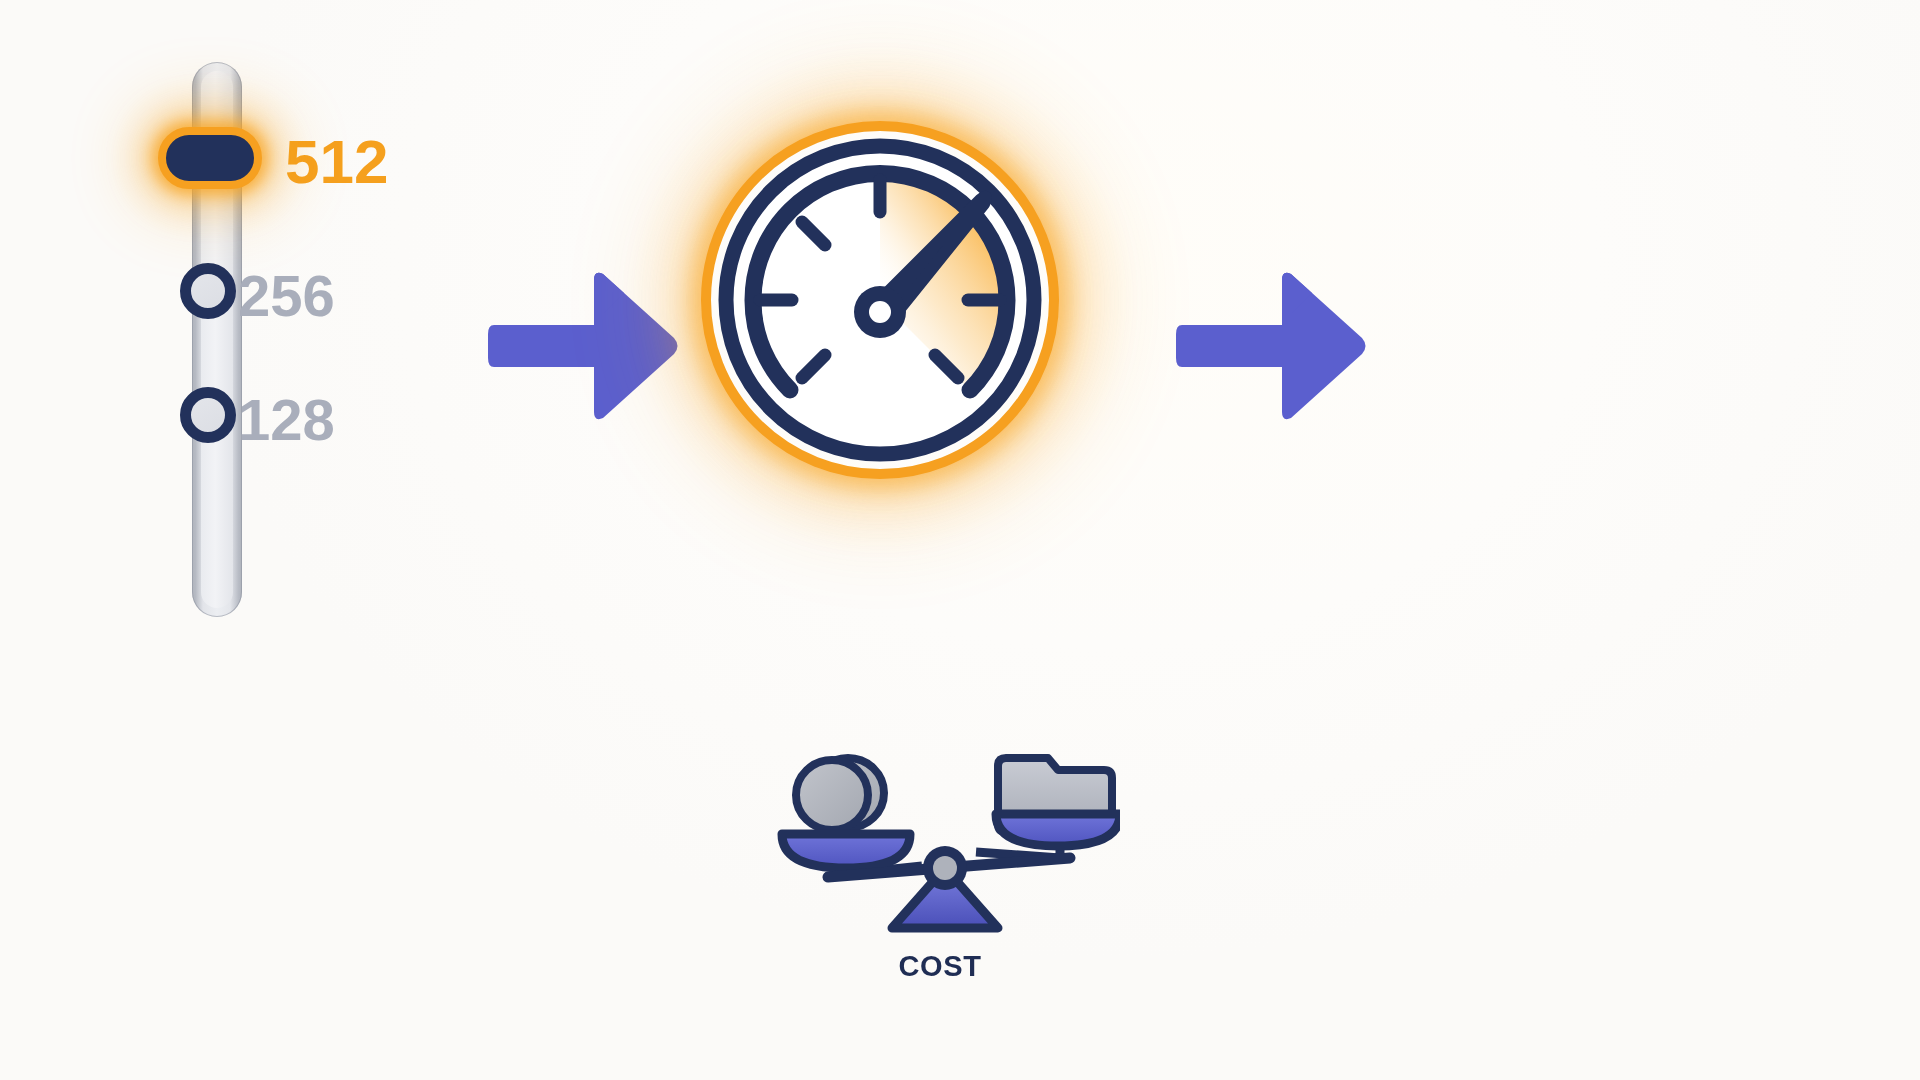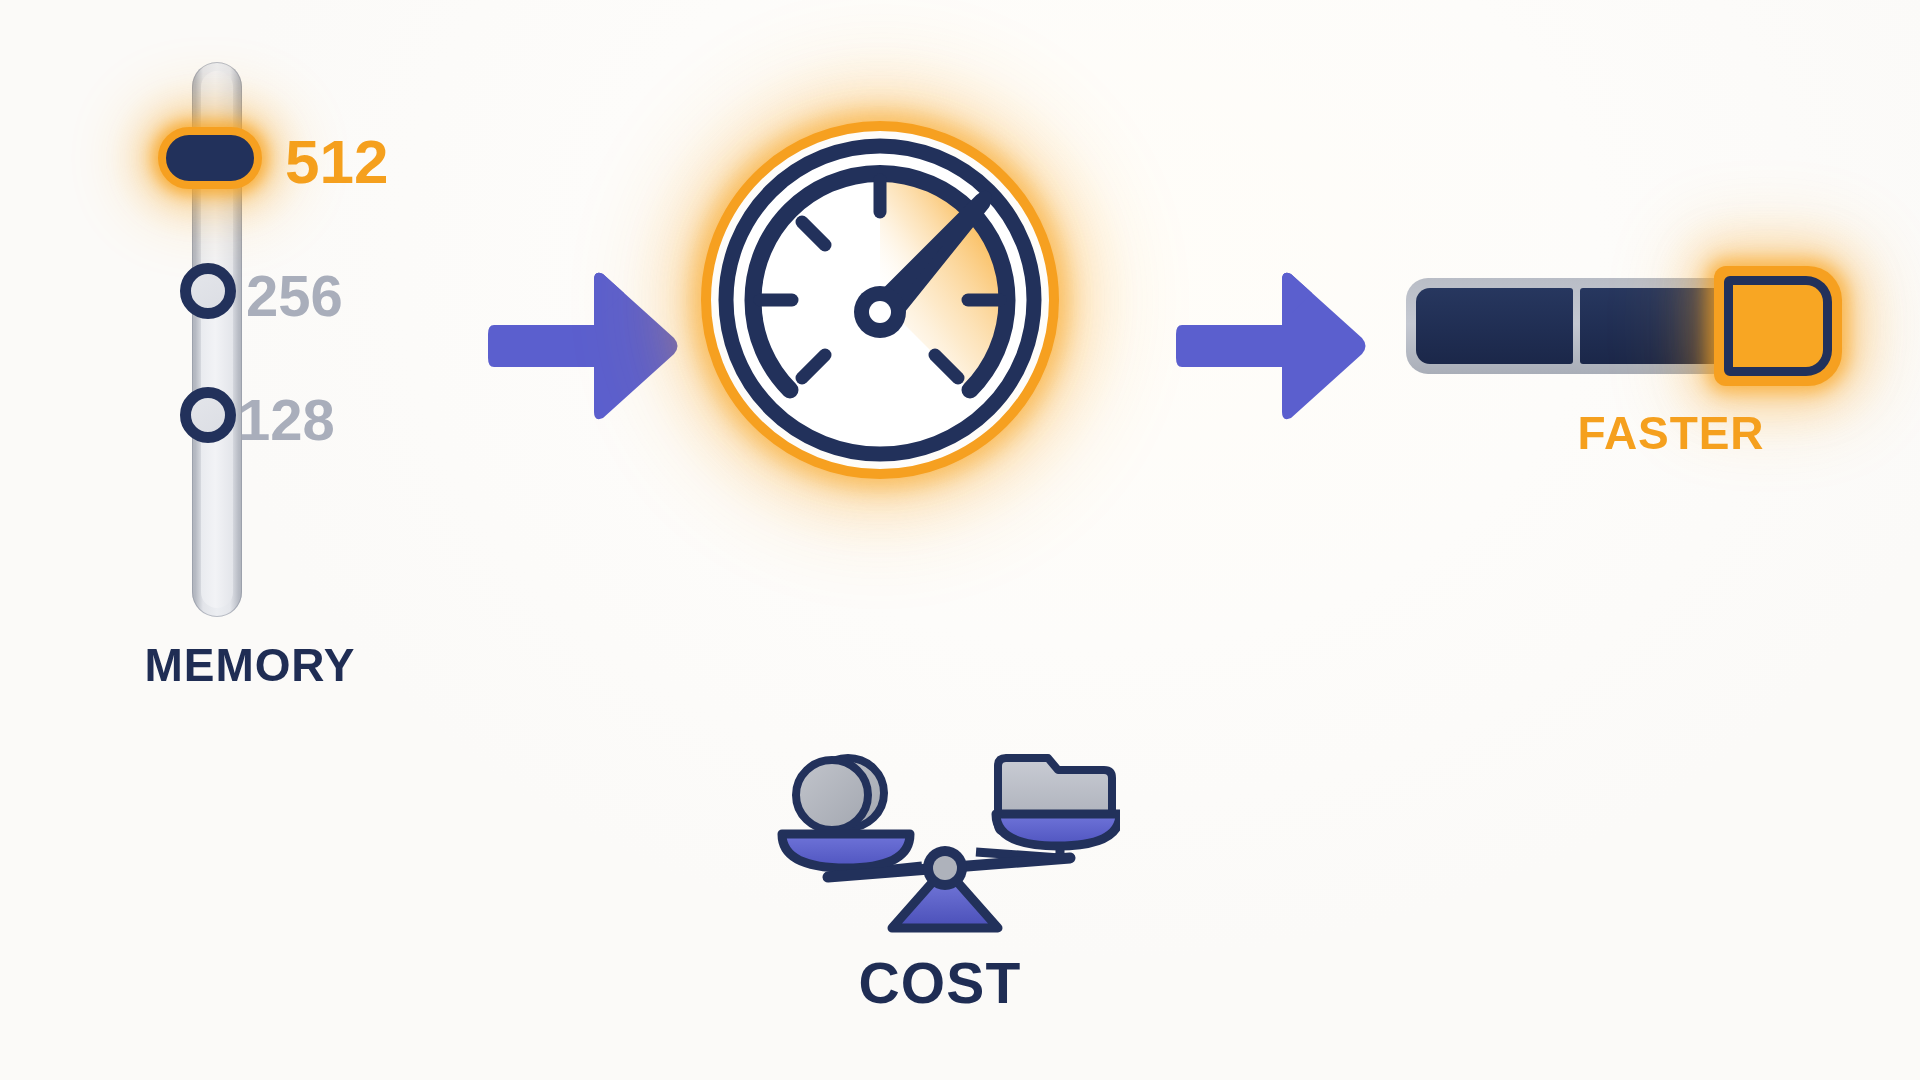--- a/index.html
+++ b/index.html
@@ -101,21 +101,21 @@
     user-select: none;
   }
   #value-512 {
     left: 172px;
     top: 86px;
     font-size: 62px;
     color: #f5a01e;
     margin-left: 33px;
   }
   #value-256 {
-    left: 166px;
+    left: 158px;
     top: 222px;
     font-size: 58px;
     color: #a9aebb;
   }
   #value-128 {
     left: 158px;
     top: 346px;
     font-size: 58px;
     color: #a9aebb;
     text-align: center;
@@ -228,42 +228,41 @@
     left: 760px;
     top: 740px;
     width: 360px;
     height: 300px;
   }
   #cost-svg { position: absolute; left: 0; top: 0; }
   #cost-label {
     left: 0px;
     top: 210px;
     width: 360px;
-    font-size: 57px;
+    font-size: 29px;
     color: #1f2d54;
   }
 </style>
 </head>
 <body>
 
 <div id="stage">
 
   <div id="memory-group">
 
     <div class="slider-track"></div>
 
     <div id="handle-512"></div>
     <div class="knob" id="knob-256"></div>
     <div class="knob" id="knob-128"></div>
 
     <div class="slider-value" id="value-512">512</div>
     <div class="slider-value" id="value-256">256</div>
     <div class="slider-value" id="value-128">128</div>
 
-    <div class="label-strong" id="memory-label">MEMORY</div>
   </div>
 
   <div class="arrow" id="arrow-1">
     <svg width="192" height="156" viewBox="0 0 192 156">
       <path d="M 6 57
                L 106 57
                L 106 12
                Q 106 2 115 6
                L 186 70
                Q 193 78 186 86
@@ -325,32 +324,20 @@
                Q 106 154 106 144
                L 106 99
                L 6 99
                Q 0 99 0 90
                L 0 66
                Q 0 57 6 57 Z" fill="#5b5fce"></path>
       <path d="M 106 12 Q 106 2 115 6 L 136 25 L 116 45 L 106 36 Z" fill="#5b5fce"></path>
     </svg>
   </div>
 
-  <div id="faster-group">
-    <div id="bar-shell">
-      <div id="bar-segments">
-        <div class="bar-seg"></div>
-        <div class="bar-seg"></div>
-      </div>
-    </div>
-    <div id="bar-cap">
-      <div id="bar-cap-inner"></div>
-    </div>
-    <div class="label-strong" id="faster-label">FASTER</div>
-  </div>
 
   <div id="cost-group">
     <svg id="cost-svg" width="360" height="200" viewBox="0 0 360 200">
       <defs>
         <linearGradient id="panGrad" x1="0" y1="0" x2="0" y2="1">
           <stop offset="0%" stop-color="#6f74d9"></stop>
           <stop offset="100%" stop-color="#4f54bf"></stop>
         </linearGradient>
         <linearGradient id="baseGrad" x1="0" y1="0" x2="0" y2="1">
           <stop offset="0%" stop-color="#7b80e0"></stop>

